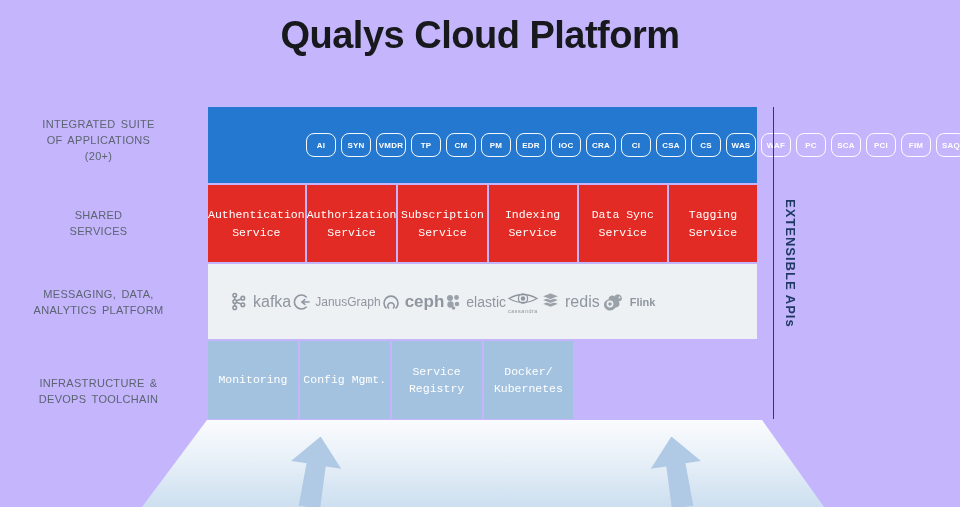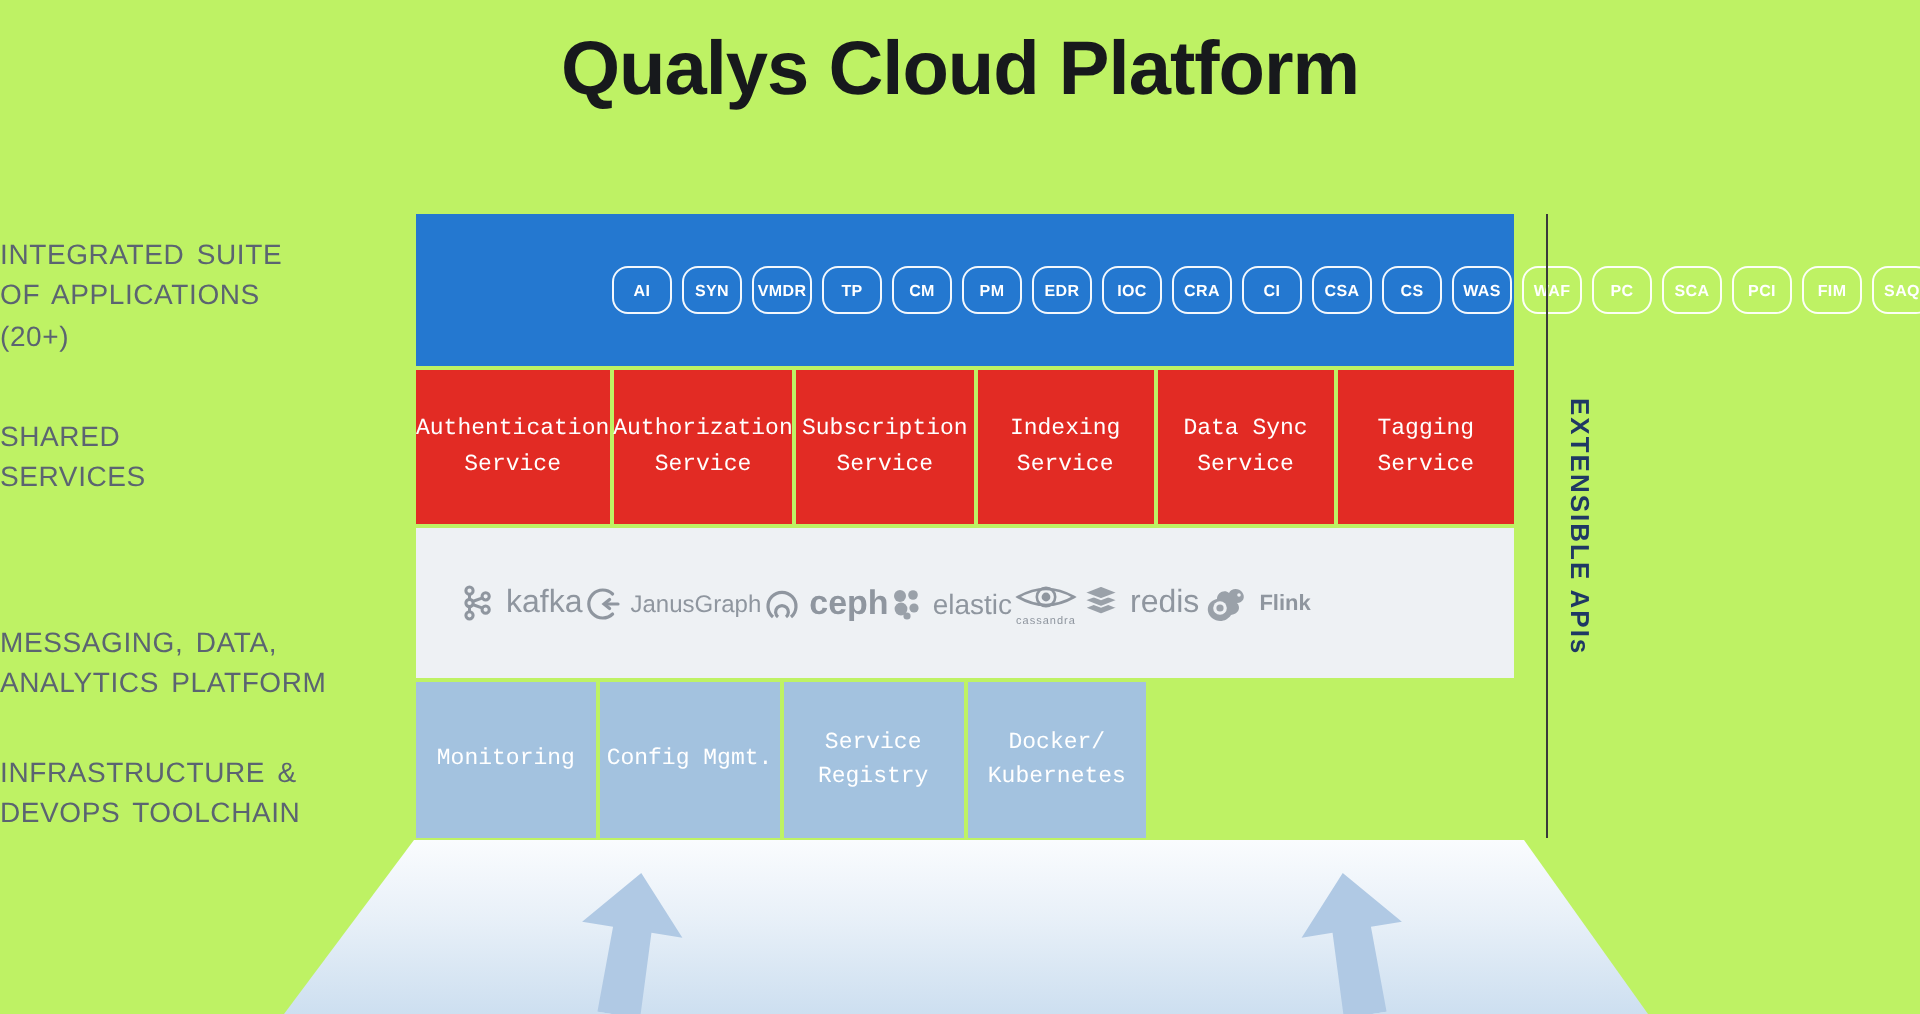--- a/index.html
+++ b/index.html
@@ -1,26 +1,26 @@
 <!DOCTYPE html>
 <html><head>
 <meta charset="utf-8">
 <style>
   html,body{margin:0;padding:0;background:#fff;}
-  .stage{position:relative;width:960px;height:507px;background:#bef264;overflow:hidden;
+  .stage{position:relative;width:960px;height:507px;background:#c4b5fd;overflow:hidden;
          font-family:"Liberation Sans", sans-serif;}
   .title{position:absolute;top:14px;left:0;width:960px;text-align:center;margin:0;
          font-size:38px;font-weight:700;color:#17191c;letter-spacing:-.5px;}
   
-  .side-label{position:absolute;left:0;width:197px;text-align:left;
-              color:#5b6471;font-size:14px;line-height:1.45;letter-spacing:.3px;
+  .side-label{position:absolute;left:0;width:197px;text-align:center;
+              color:#5b6471;font-size:11px;line-height:1.45;letter-spacing:.3px;
               word-spacing:2px;white-space:pre-line;}
   .lbl-apps{top:117px;}
   .lbl-shared{top:208px;}
-  .lbl-msg{top:287px;margin-top:24px;}
+  .lbl-msg{top:287px;}
   .lbl-infra{top:376px;}
   
   .row{position:absolute;left:208px;width:549px;}
   .row-apps{top:107px;height:76px;background:#2478d0;}
   .row-shared{top:185px;height:77px;}
   .row-platform{top:264px;height:75px;background:#eef1f4;display:flex;align-items:center;
                 justify-content:flex-start;padding:0 22px;box-sizing:border-box;}
   .row-devops{top:341px;height:78px;}
   .grid6{display:grid;grid-template-columns:repeat(6,1fr);gap:2px;height:100%;}
   .cell{display:flex;align-items:center;justify-content:center;text-align:center;

